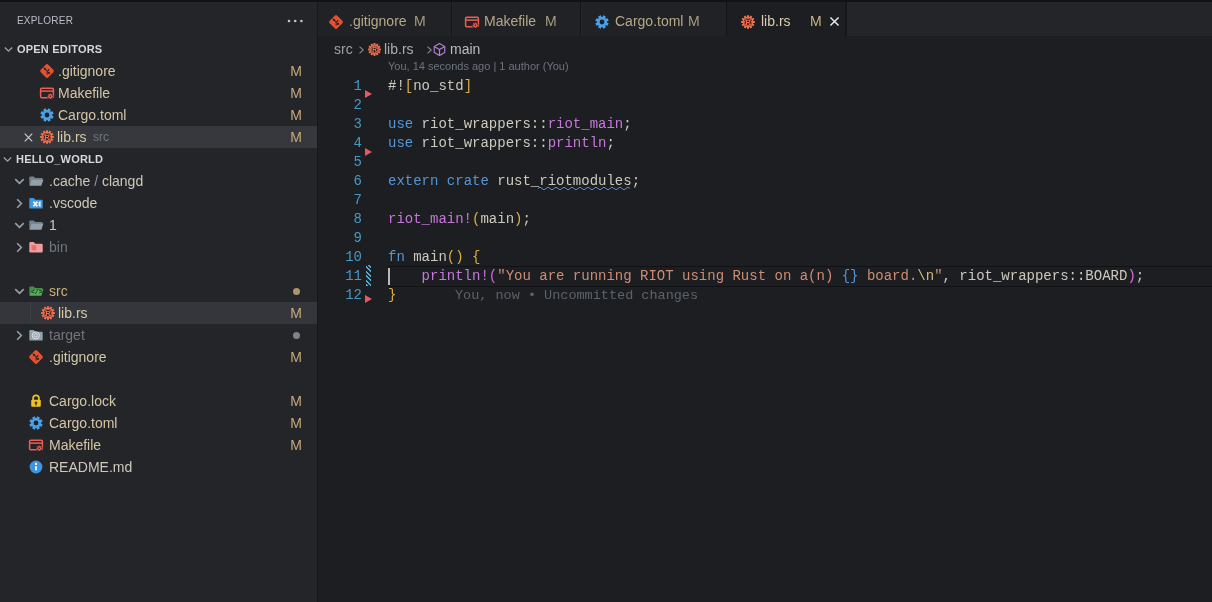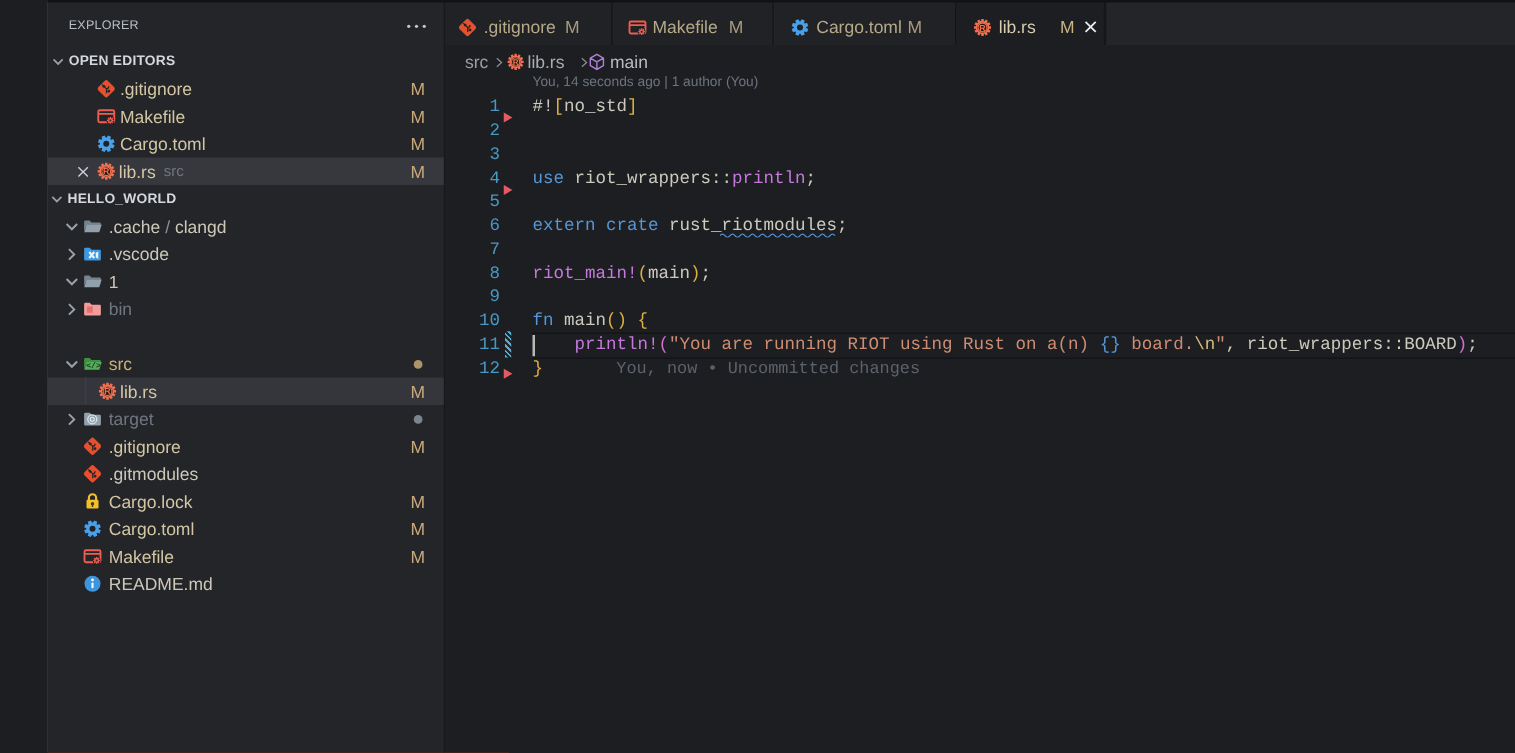--- a/index.html
+++ b/index.html
@@ -1,18 +1,18 @@
 <!DOCTYPE html>
 <html><head>
 <meta charset="utf-8">
 <style>
   * { margin:0; padding:0; box-sizing:border-box; }
   html,body { width:1212px; height:602px; overflow:hidden; background:#1d1e21; }
-  #page { position:relative; width:1088px; height:602px; background:#c2410c;
-          font-family:"Liberation Sans", sans-serif;margin-left:38px; }
+  #page { position:relative; width:1088px; height:602px; background:#14532d;
+          font-family:"Liberation Sans", sans-serif; }
   .abs { position:absolute; }
   
   #sidebar { position:absolute; left:0; top:0; width:318px; height:602px;
              background:#242529; border-right:1px solid #17181a; }
   .sbrow { position:absolute; left:0; width:317px; height:22px; }
   .sbrow .lbl { position:absolute; top:3px; font-size:14px; color:#cdc8ba; white-space:pre; }
   .sbrow .badge { position:absolute; right:15px; top:3px; font-size:14px; color:#c9a97c; }
   .dim { color:#70767f !important; }
   .ico { position:absolute; top:3px; width:16px; height:16px; }
   .chev { position:absolute; top:3px; width:16px; height:16px; }
@@ -199,31 +199,20 @@
           <g transform="rotate(45 8 8)">
             <rect x="2.6" y="2.6" width="10.8" height="10.8" rx="1.9" fill="#e6502e"></rect>
           </g>
           <circle cx="6.1" cy="6.0" r="1.1" fill="#242529"></circle>
           <circle cx="10.0" cy="9.9" r="1.1" fill="#242529"></circle>
           <path d="M4.6 4.5 8.2 8.1 M8.2 8.1 q1.8 -0.4 1.8 -2.2 M8.2 8.1 8.2 11.5" fill="none" stroke="#242529" stroke-width="1.05"></path>
         </svg>
       <div class="lbl" style="left:49px;color:#d3c6a4;">.gitignore</div>
         <div class="badge">M</div>
     </div>
-    <div class="sbrow" style="top:368px;">
-      <svg class="ico" style="left:28px;" viewBox="0 0 16 16">
-          <g transform="rotate(45 8 8)">
-            <rect x="2.6" y="2.6" width="10.8" height="10.8" rx="1.9" fill="#e6502e"></rect>
-          </g>
-          <circle cx="6.1" cy="6.0" r="1.1" fill="#242529"></circle>
-          <circle cx="10.0" cy="9.9" r="1.1" fill="#242529"></circle>
-          <path d="M4.6 4.5 8.2 8.1 M8.2 8.1 q1.8 -0.4 1.8 -2.2 M8.2 8.1 8.2 11.5" fill="none" stroke="#242529" stroke-width="1.05"></path>
-        </svg>
-      <div class="lbl" style="left:49px;">.gitmodules</div>
-    </div>
     <div class="sbrow" style="top:390px;">
       <svg class="ico" style="left:28px;" viewBox="0 0 16 16">
           <path d="M5.1 7V5.3a2.9 2.9 0 0 1 5.8 0V7" fill="none" stroke="#f2c028" stroke-width="1.7"></path>
           <rect x="3.2" y="6.8" width="9.6" height="7" rx="1" fill="#f2c028"></rect>
           <circle cx="8" cy="9.9" r="1.4" fill="#4a3a12"></circle>
           <rect x="7.45" y="10.6" width="1.1" height="2" fill="#4a3a12"></rect>
         </svg>
       <div class="lbl" style="left:49px;color:#d3c6a4;">Cargo.lock</div>
         <div class="badge">M</div>
     </div>
@@ -352,20 +341,21 @@
     <div class="lnum" style="top:231px;">11</div>
     <div class="lnum" style="top:250px;">12</div>
 
     <div class="redtri" style="left:47px;top:54px;"></div>
     <div class="redtri" style="left:47px;top:112px;"></div>
     <div class="redtri" style="left:47px;top:259px;"></div>
 
     <div class="abs" style="left:48px;top:229px;width:4.5px;height:21px;background:repeating-linear-gradient(45deg,#55aed0 0px,#55aed0 1.6px,#20262b 1.6px,#20262b 3.2px);"></div>
 
     <div class="codeline" style="top:41px;">#!<span class="gold">[</span>no_std<span class="gold">]</span></div>
+    <div class="codeline" style="top:79px;"><span class="kw">use</span> riot_wrappers::<span class="mac">riot_main</span>;</div>
     <div class="codeline" style="top:98px;"><span class="kw">use</span> riot_wrappers::<span class="mac">println</span>;</div>
     <div class="codeline" style="top:136px;"><span class="kw">extern</span> <span class="kw">crate</span> rust_riotmodules;</div>
     <div class="codeline" style="top:174px;"><span class="mac">riot_main!</span><span class="gold">(</span>main<span class="gold">)</span>;</div>
     <div class="codeline" style="top:212px;"><span class="kw">fn</span> main<span class="gold">()</span> <span class="gold">{</span></div>
     <div class="codeline" style="top:231px;">    <span class="mac">println!</span><span class="pink">(</span><span class="str">"You are running RIOT using Rust on a(n) </span><span class="bblue">{}</span><span class="str"> board.</span><span class="tan">\n</span><span class="str">"</span>, riot_wrappers::BOARD<span class="pink">)</span>;</div>
     <div class="codeline" style="top:250px;"><span class="gold">}</span></div>
     <div class="abs" style="left:137px;top:250px;font-family:'Liberation Mono', monospace;font-size:13.5px;line-height:19px;color:#5c626b;white-space:pre;">You, now • Uncommitted changes</div>
 
     <svg class="abs" style="left:220px;top:149px;width:94px;height:5px;" viewBox="0 0 94 5">
         <path d="M0 3.5 q 2 -2.6 4 0 t 4 0 t 4 0 t 4 0 t 4 0 t 4 0 t 4 0 t 4 0 t 4 0 t 4 0 t 4 0 t 4 0 t 4 0 t 4 0 t 4 0 t 4 0 t 4 0 t 4 0 t 4 0 t 4 0 t 4 0 t 4 0 t 4 0" fill="none" stroke="#5090d2" stroke-width="1"></path>

